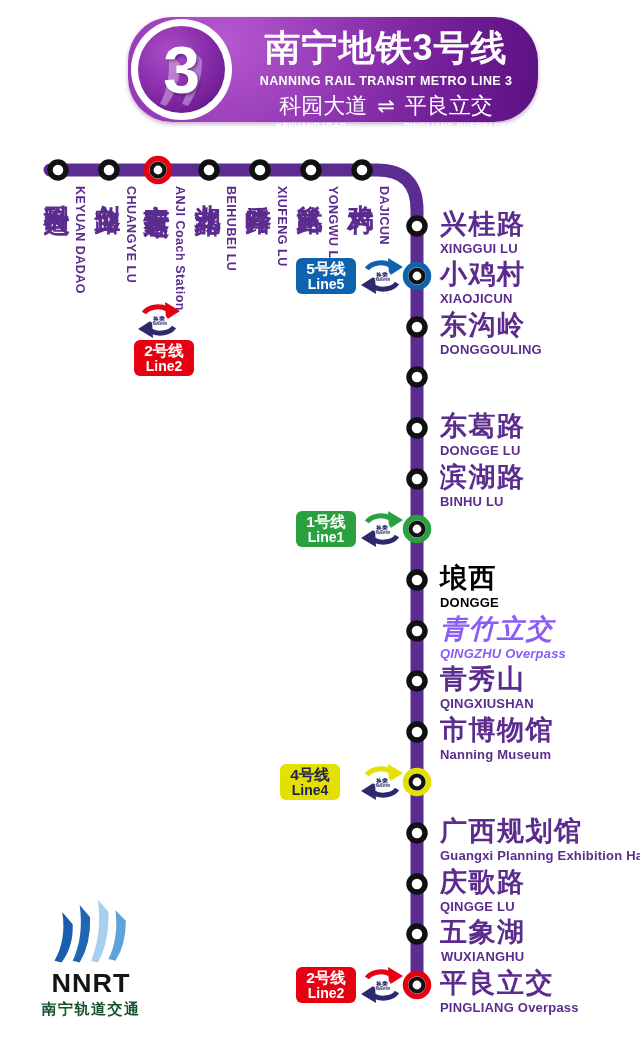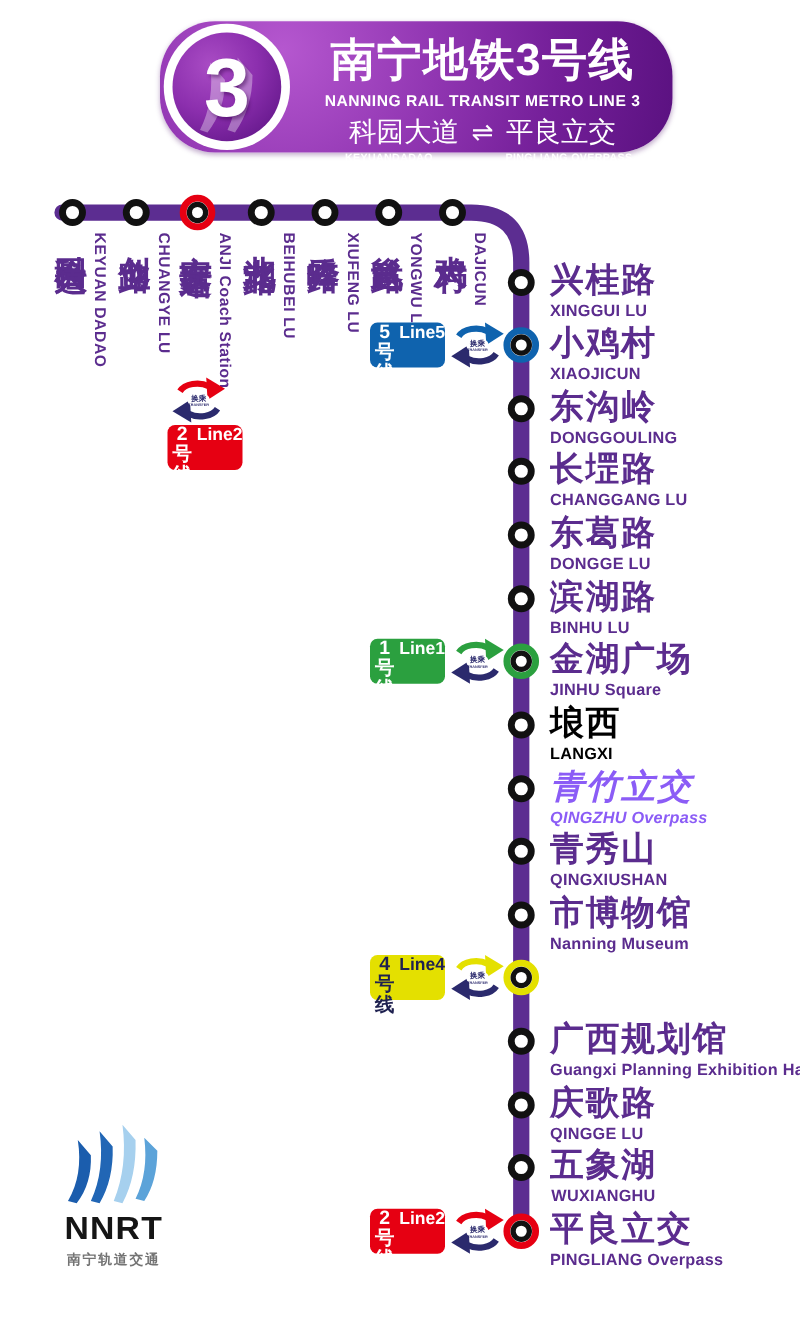--- a/index.html
+++ b/index.html
@@ -30,30 +30,30 @@
   #labels{position:absolute;left:0;top:0;width:640px;height:1061px;}
   .top-label{position:absolute;display:flex;align-items:flex-start;}
   .zh-v{writing-mode:vertical-rl;text-orientation:upright;font-size:26px;font-weight:bold;
         letter-spacing:2px;line-height:30px;}
   .en-v{writing-mode:vertical-rl;font-size:12.5px;font-weight:bold;letter-spacing:.5px;
         margin-top:2px;line-height:15px;}
   .south-label{position:absolute;white-space:nowrap;}
   .south-zh{font-size:27px;font-weight:bold;letter-spacing:1.5px;line-height:27px;}
   .south-en{font-size:13px;font-weight:bold;letter-spacing:.2px;line-height:16px;margin-top:3px;}
   .badge{position:absolute;width:60px;height:36px;border-radius:6px;text-align:center;
-         display:flex;flex-direction:row;justify-content:center;line-height:1.05;}
+         display:flex;flex-direction:column;justify-content:center;line-height:1.05;}
   .badge .b-zh{font-size:15.5px;font-weight:bold;}
   .badge .b-en{font-size:14px;font-weight:bold;}
   .ticon{position:absolute;}
   
   .logo{position:absolute;left:36px;top:898px;width:110px;display:flex;flex-direction:column;
         align-items:center;}
   .logo-text{font-size:27px;font-weight:900;letter-spacing:1px;color:#151515;line-height:1;
         margin-top:4px;transform:scaleY(.95);}
-  .logo-sub{font-size:11px;font-weight:bold;color:#737373;letter-spacing:1.5px;margin-top:3px;
+  .logo-sub{font-size:15px;font-weight:bold;color:#14532d;letter-spacing:1.5px;margin-top:3px;
         white-space:nowrap;}
 </style>
 </head>
 <body>
 
 <div id="canvas">
 
   <div class="header">
     <div class="line-circle">
       <div class="line-circle-inner">
@@ -216,60 +216,52 @@
         <div class="b-zh">5号线</div>
         <div class="b-en">Line5</div>
       </div>
       <svg class="ticon" width="46" height="40" viewBox="0 0 46 40" style="left: 359px; top: 256px; color: rgb(15, 99, 174);">
         <use href="#transfer-icon"></use>
       </svg>
       <div class="south-label" style="left: 440px; top: 312px; color: rgb(91, 44, 142);">
         <div class="south-zh">东沟岭</div>
         <div class="south-en">DONGGOULING</div>
       </div>
-      <div class="south-label" style="left: 440px; top: 362px; color: rgb(91, 44, 142);">
-        <div class="south-zh">长堽路</div>
-        <div class="south-en">CHANGGANG LU</div>
-      </div>
       <div class="south-label" style="left: 440px; top: 413px; color: rgb(91, 44, 142);">
         <div class="south-zh">东葛路</div>
         <div class="south-en">DONGGE LU</div>
       </div>
       <div class="south-label" style="left: 440px; top: 464px; color: rgb(91, 44, 142);">
         <div class="south-zh">滨湖路</div>
         <div class="south-en">BINHU LU</div>
       </div>
-      <div class="south-label" style="left: 440px; top: 514px; color: rgb(91, 44, 142);">
-        <div class="south-zh">金湖广场</div>
-        <div class="south-en">JINHU Square</div>
-      </div>
       <div class="badge" style="left: 296px; top: 511px; background: rgb(43, 160, 63); color: rgb(255, 255, 255);">
         <div class="b-zh">1号线</div>
         <div class="b-en">Line1</div>
       </div>
       <svg class="ticon" width="46" height="40" viewBox="0 0 46 40" style="left: 359px; top: 509px; color: rgb(43, 160, 63);">
         <use href="#transfer-icon"></use>
       </svg>
       <div class="south-label" style="left: 440px; top: 565px; color: #000000;">
         <div class="south-zh">埌西</div>
-        <div class="south-en">LANGXI</div>
+        <div class="south-en">DONGGE</div>
       </div>
       <div class="south-label" style="left: 440px; top: 616px; color: #8b5cf6; font-style: italic;">
         <div class="south-zh">青竹立交</div>
         <div class="south-en">QINGZHU Overpass</div>
       </div>
       <div class="south-label" style="left: 440px; top: 666px; color: rgb(91, 44, 142);">
         <div class="south-zh">青秀山</div>
         <div class="south-en">QINGXIUSHAN</div>
       </div>
       <div class="south-label" style="left: 440px; top: 717px; color: rgb(91, 44, 142);">
         <div class="south-zh">市博物馆</div>
         <div class="south-en">Nanning Museum</div>
       </div>
-      <div class="badge" style="left: 296px; top: 764px; background: rgb(228, 224, 0); color: rgb(31, 33, 80);">
+      <div class="badge" style="left: 280px; top: 764px; background: rgb(228, 224, 0); color: rgb(31, 33, 80);">
         <div class="b-zh">4号线</div>
         <div class="b-en">Line4</div>
       </div>
       <svg class="ticon" width="46" height="40" viewBox="0 0 46 40" style="left: 359px; top: 762px; color: rgb(228, 224, 0);">
         <use href="#transfer-icon"></use>
       </svg>
       <div class="south-label" style="left: 440px; top: 818px; color: rgb(91, 44, 142);">
         <div class="south-zh">广西规划馆</div>
         <div class="south-en">Guangxi Planning Exhibition Hall</div>
       </div>

